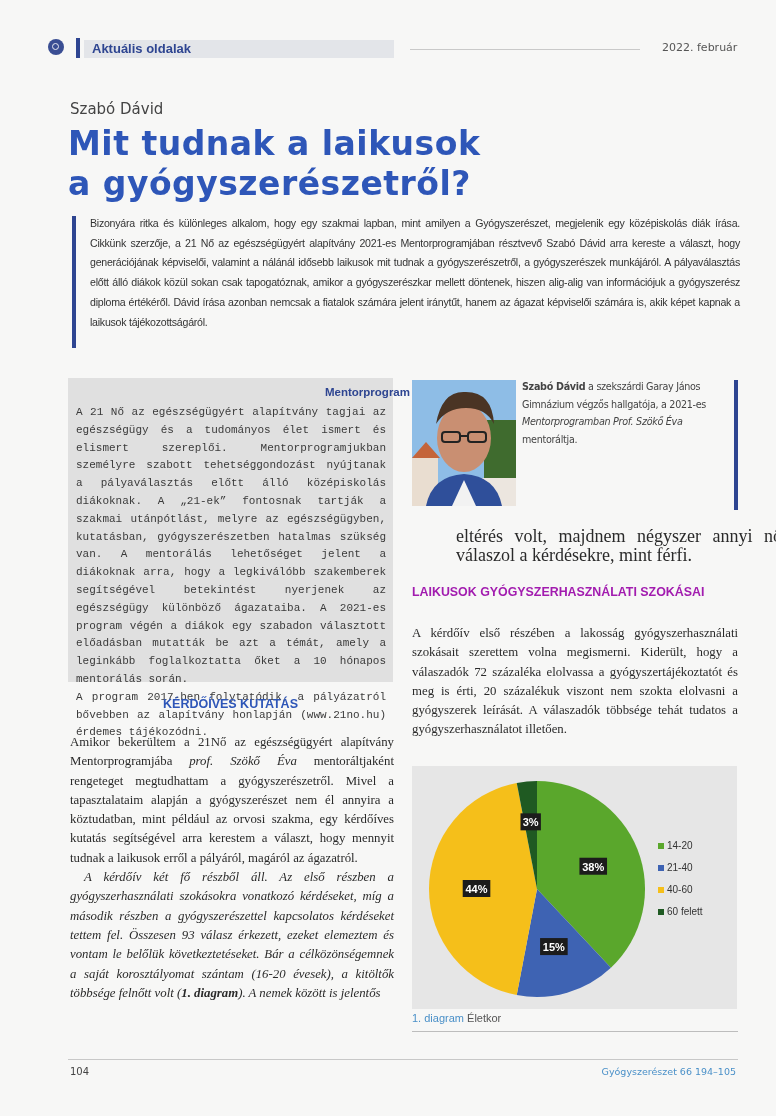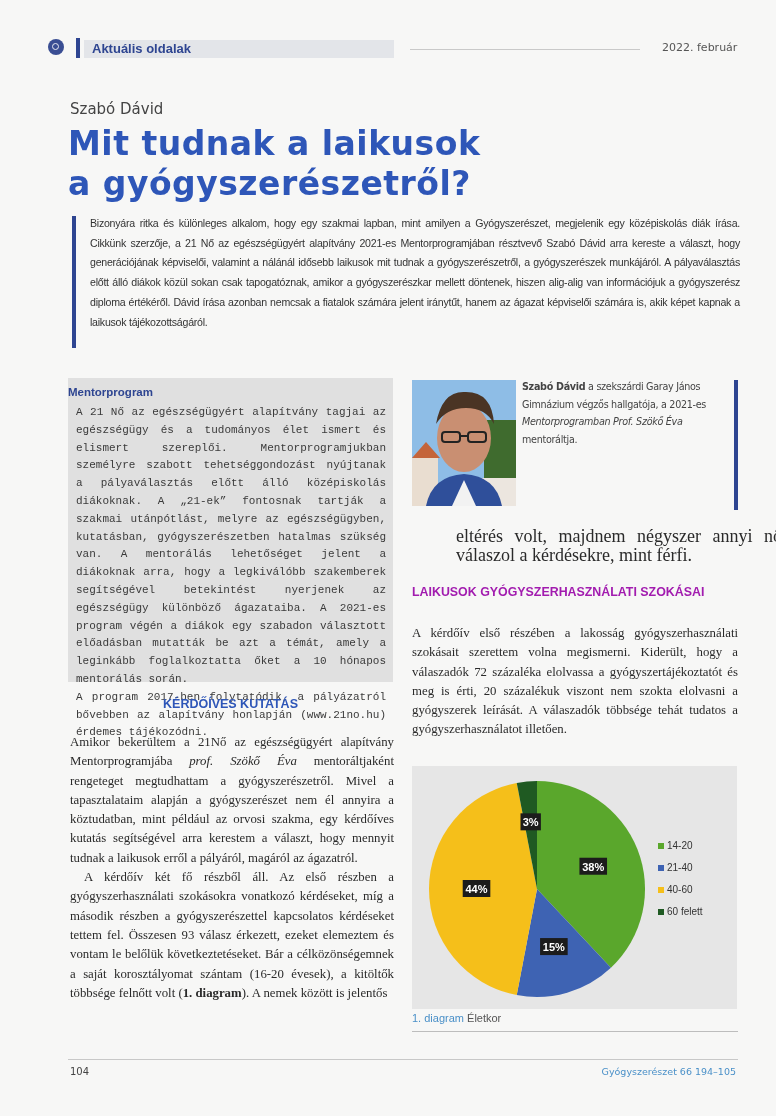--- a/index.html
+++ b/index.html
@@ -17,28 +17,28 @@
   #hdr-rule { left: 410px; top: 49px; width: 230px; height: 1px; background: #c9c9c9; }
   #hdr-date { left: 662px; top: 41px; font-family: "DejaVu Sans", sans-serif; font-size: 11px; color: #555; }
   
   #author { left: 70px; top: 100px; font-family: "DejaVu Sans", sans-serif; font-size: 15px; color: #444; }
   #title { left: 68px; top: 124px; font-family: "DejaVu Sans", sans-serif; font-weight: bold; font-size: 33px; line-height: 40px; color: #2e56b8; letter-spacing: 0.5px; }
   
   #lead-bar { left: 72px; top: 216px; width: 4px; height: 132px; background: #2e4591; }
   #lead { left: 90px; top: 214px; width: 650px; font-family: Liberation Sans, sans-serif; font-size: 10.6px; line-height: 19.7px; color: #333; text-align: justify; letter-spacing: -0.25px; }
   
   #mbox { left: 68px; top: 378px; width: 325px; height: 304px; background: #e0e0e0; }
-  #mbox-title { left: 68px; top: 386px; width: 342px; text-align: left; font-family: "Liberation Sans", sans-serif; font-weight: bold; font-size: 11.5px; color: #2e4591; }
+  #mbox-title { left: 68px; top: 386px; width: 342px; text-align: right; font-family: "Liberation Sans", sans-serif; font-weight: bold; font-size: 11.5px; color: #2e4591; }
   #mbox-text { left: 76px; top: 404px; width: 310px; font-family: Liberation Mono, monospace; font-size: 11px; line-height: 17.8px; color: #3a3a3a; text-align: justify; }
   #mbox-text p { margin: 0; }
   
   #kerdo-title { left: 68px; top: 697px; width: 325px; text-align: center; font-family: "Liberation Sans", sans-serif; font-weight: bold; font-size: 12.5px; color: #2e56b8; }
   #left-body { left: 70px; top: 733px; width: 324px; font-size: 12.8px; line-height: 19.3px; text-align: justify; color: #2a2a2a; }
   #left-body p { margin: 0; }
-  #left-body p + p { text-indent: 14px; }
+  #left-body p + p { text-indent: 14px; font-style: italic; }
   
   #photo { left: 412px; top: 380px; width: 104px; height: 126px; overflow: hidden; background: #8bb8e4; }
   #bio { left: 522px; top: 378px; width: 205px; font-family: "DejaVu Sans", sans-serif; font-size: 9.6px; line-height: 17.5px; color: #444; letter-spacing: -0.3px; }
   #bio-bar { left: 734px; top: 380px; width: 4px; height: 130px; background: #2e4591; }
   #right-top { left: 412px; top: 527px; width: 326px; font-size: 18px; line-height: 19.3px; text-align: justify; margin-left: 44px; }
   #laik-title { left: 412px; top: 585px; font-family: "Liberation Sans", sans-serif; font-weight: bold; font-size: 12.4px; color: #a21caf; }
   #right-body { left: 412px; top: 624px; width: 326px; font-size: 12.8px; line-height: 19.3px; text-align: justify; }
   
   #chart-box { left: 412px; top: 766px; width: 325px; height: 243px; background: #e6e6e6; }
   #chart-caption { left: 412px; top: 1012px; font-family: "Liberation Sans", sans-serif; font-size: 11px; color: #555; }

